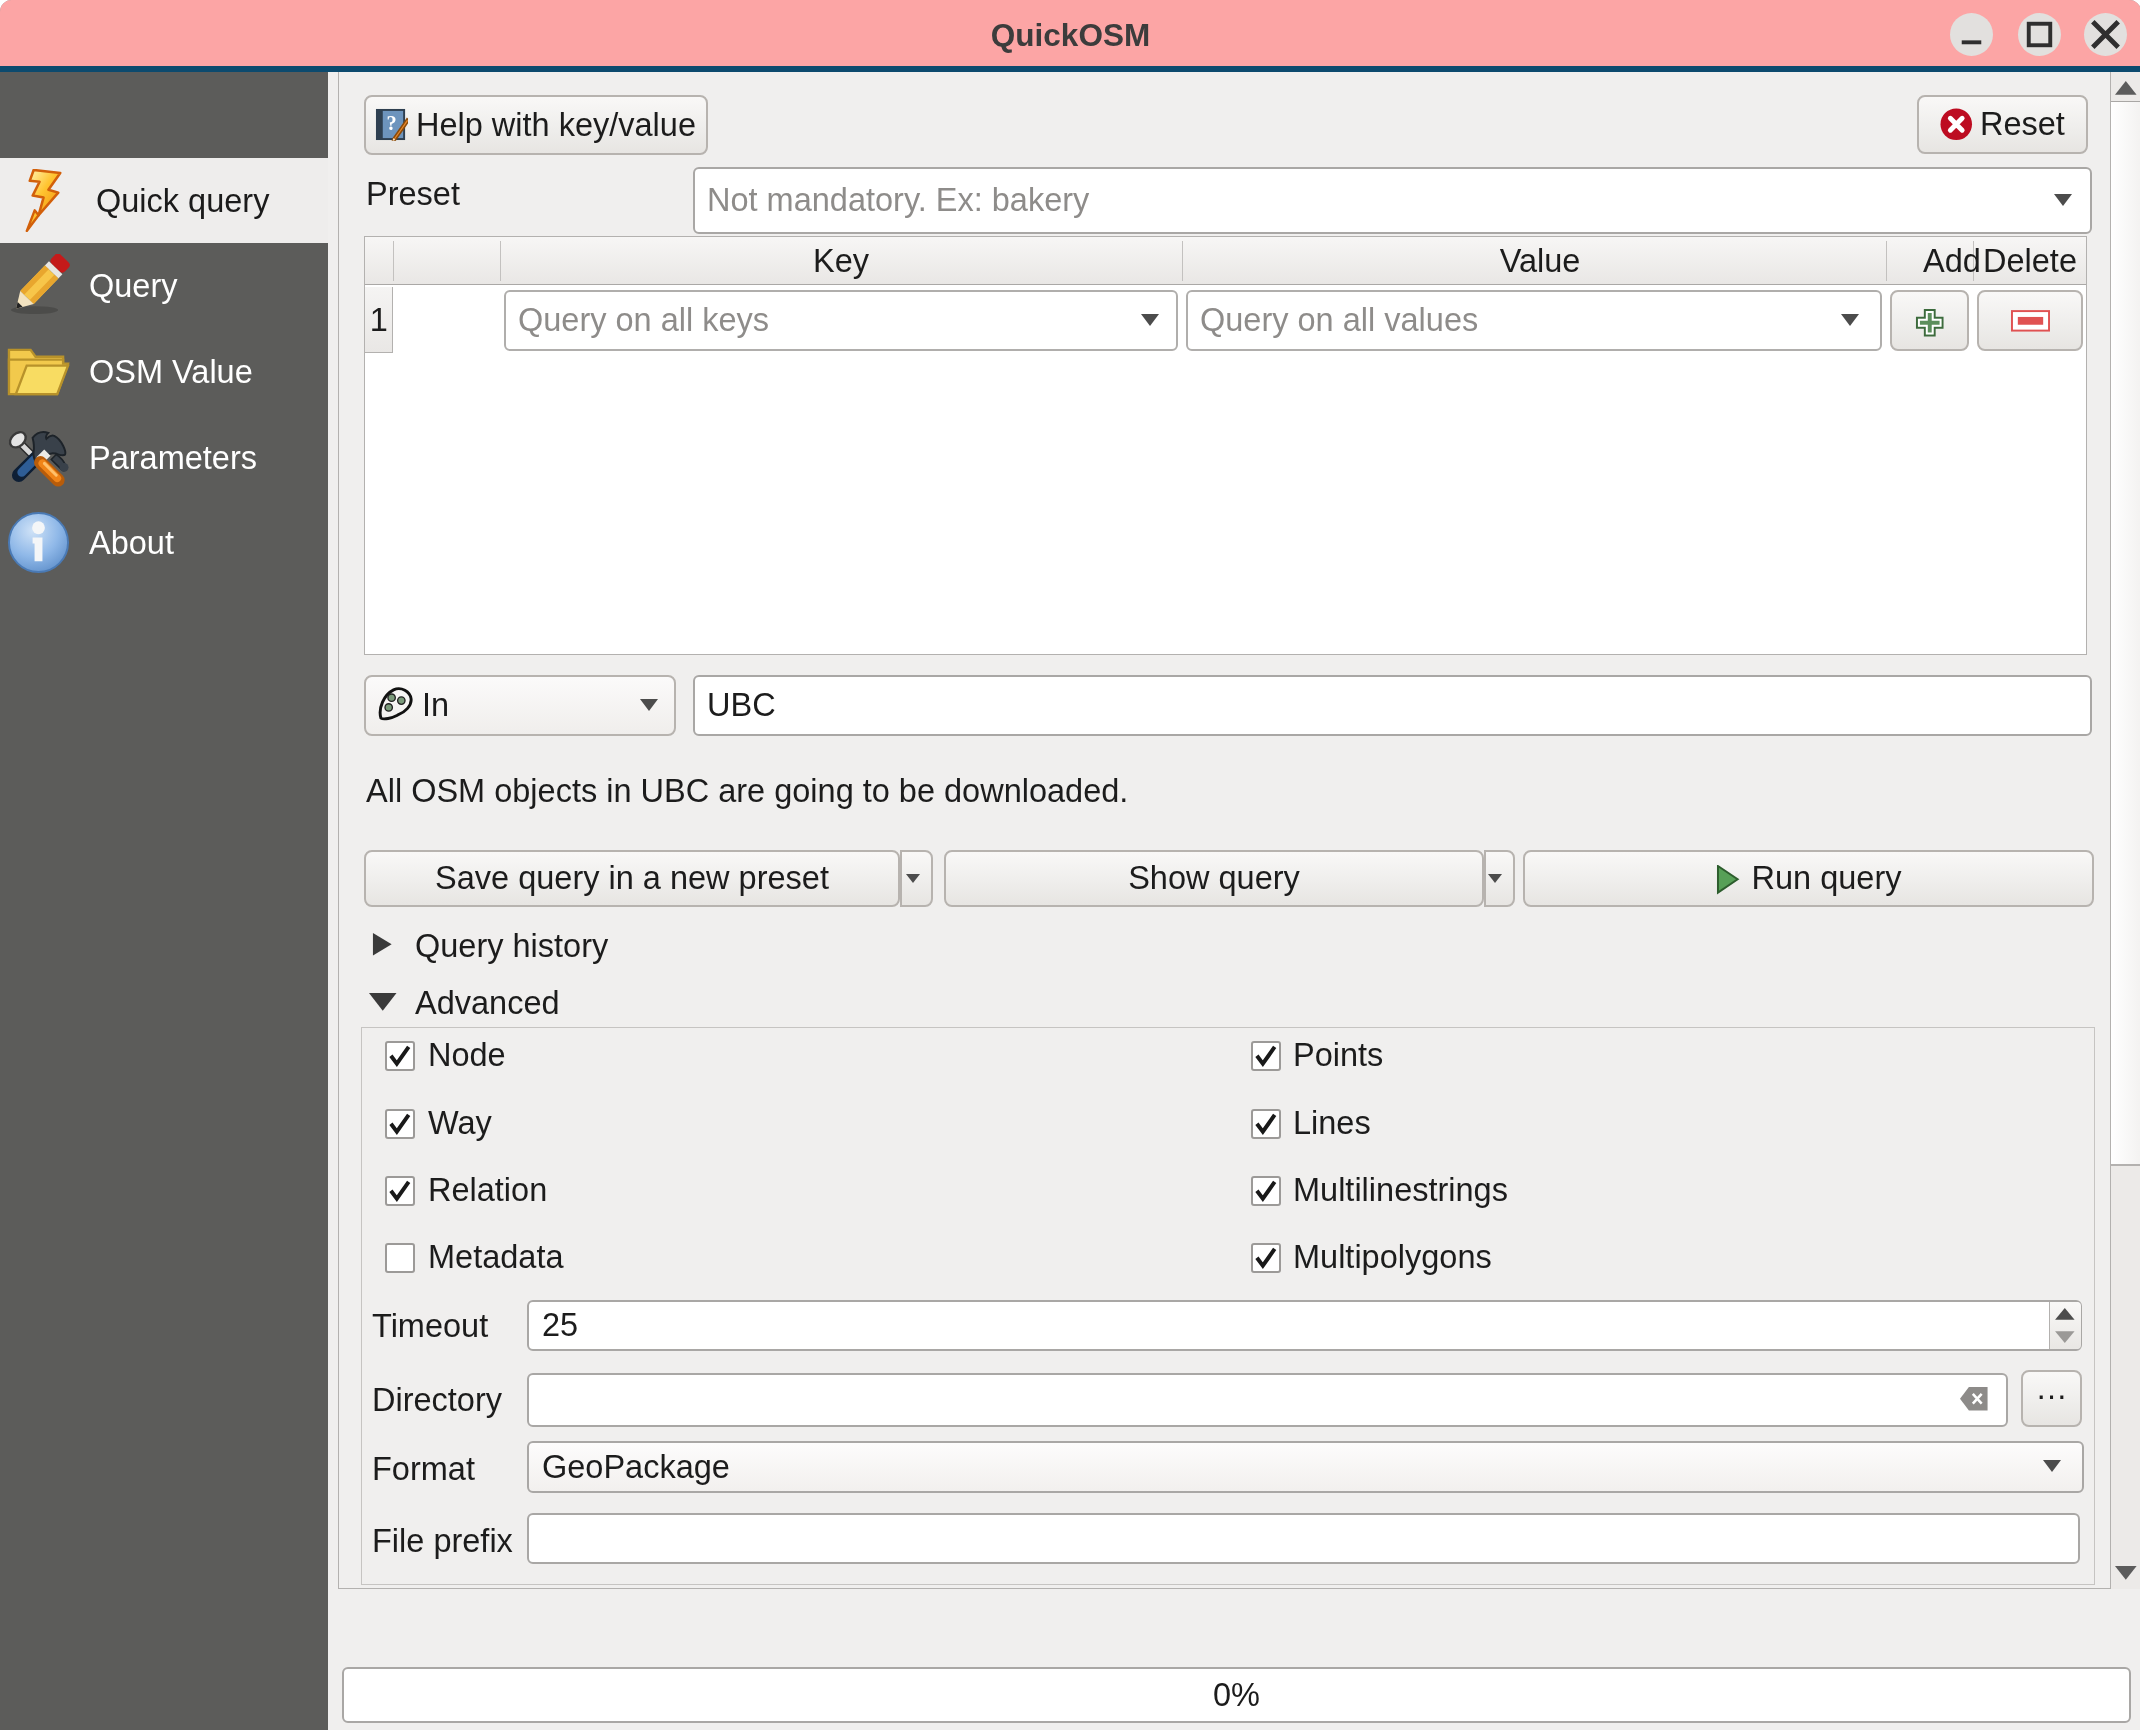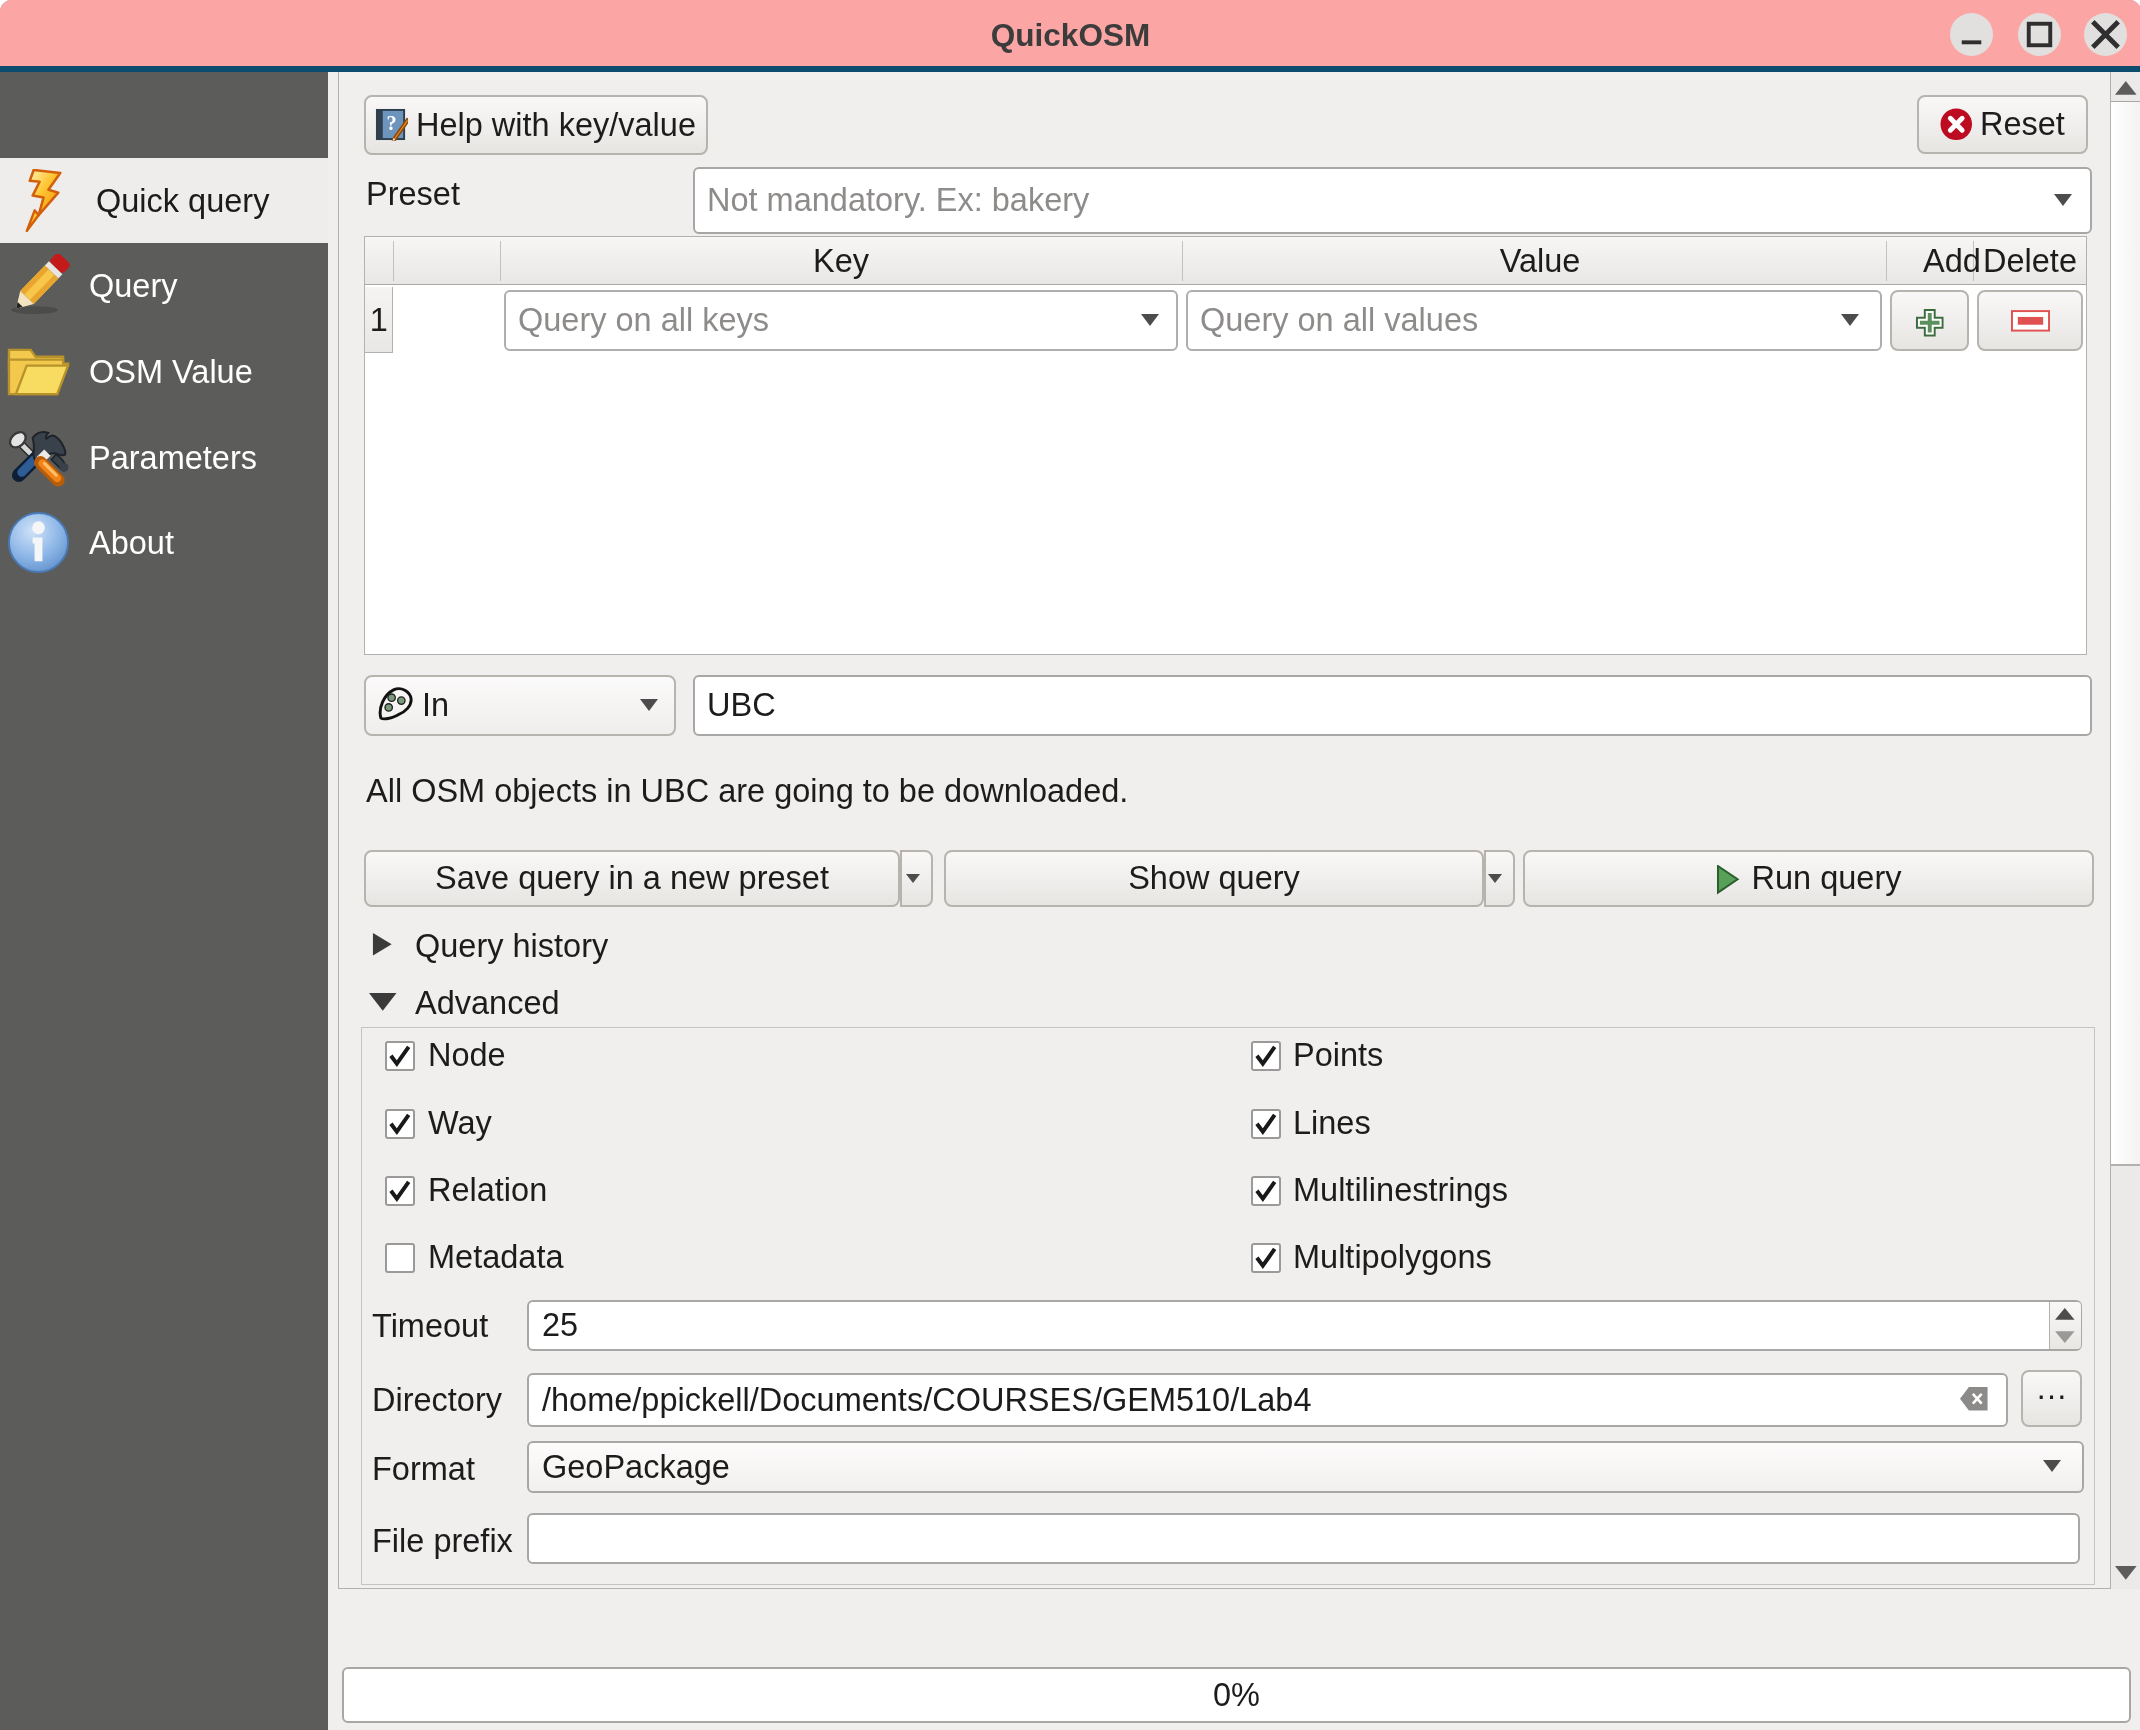--- a/index.html
+++ b/index.html
@@ -249,21 +249,20 @@
   <div class="input" style="left:527px;top:1300px;width:1555px;height:51px;"></div>
   <div class="lbl" style="left:542px;top:1300px;height:51px;line-height:51px;">25</div>
   <div style="position:absolute;left:2049px;top:1302px;width:31.5px;height:47px;background:linear-gradient(to bottom,#f9f8f7,#e9e7e4);border-left:1px solid #b3b1af;border-radius:0 3.9px 3.9px 0;"></div>
   <svg style="position:absolute;left:2053px;top:1306px;" width="23.6" height="39" viewBox="0 0 24 40">
       <path d="M 12 2 L 22 14 L 2 14 Z" fill="#4c4c4c"></path>
       <path d="M 2 26 L 22 26 L 12 38 Z" fill="#9b9997"></path>
     </svg>
 
   <div class="lbl" style="left:372px;top:1382px;">Directory</div>
   <div class="input" style="left:527px;top:1373px;width:1481px;height:54px;"></div>
-  <div class="lbl" style="left:542px;top:1373px;height:54px;line-height:54px;">/home/ppickell/Documents/COURSES/GEM510/Lab4</div>
   <svg style="position:absolute;left:1959px;top:1386px;" width="29.6" height="25.6" viewBox="0 0 30 26">
       <path d="M 10 1 L 29 1 L 29 25 L 10 25 L 1 13 Z" fill="#8d8b89"></path>
       <path d="M 14 8 L 23 18 M 23 8 L 14 18" stroke="#ffffff" stroke-width="2.6"></path>
     </svg>
   <div class="btn" style="left:2021px;top:1370px;width:61px;height:57px;"></div>
   <div class="lbl" style="left:2021px;top:1360px;width:61px;height:57px;line-height:57px;text-align:center;">…</div>
 
   <div class="lbl" style="left:372px;top:1451px;">Format</div>
   <div class="input" style="left:527px;top:1441px;width:1557px;height:52px;background:linear-gradient(to bottom,#fdfcfc,#f2f0ee);"></div>
   <div class="lbl" style="left:542px;top:1441px;height:40px;line-height:52px;">GeoPackage</div>

